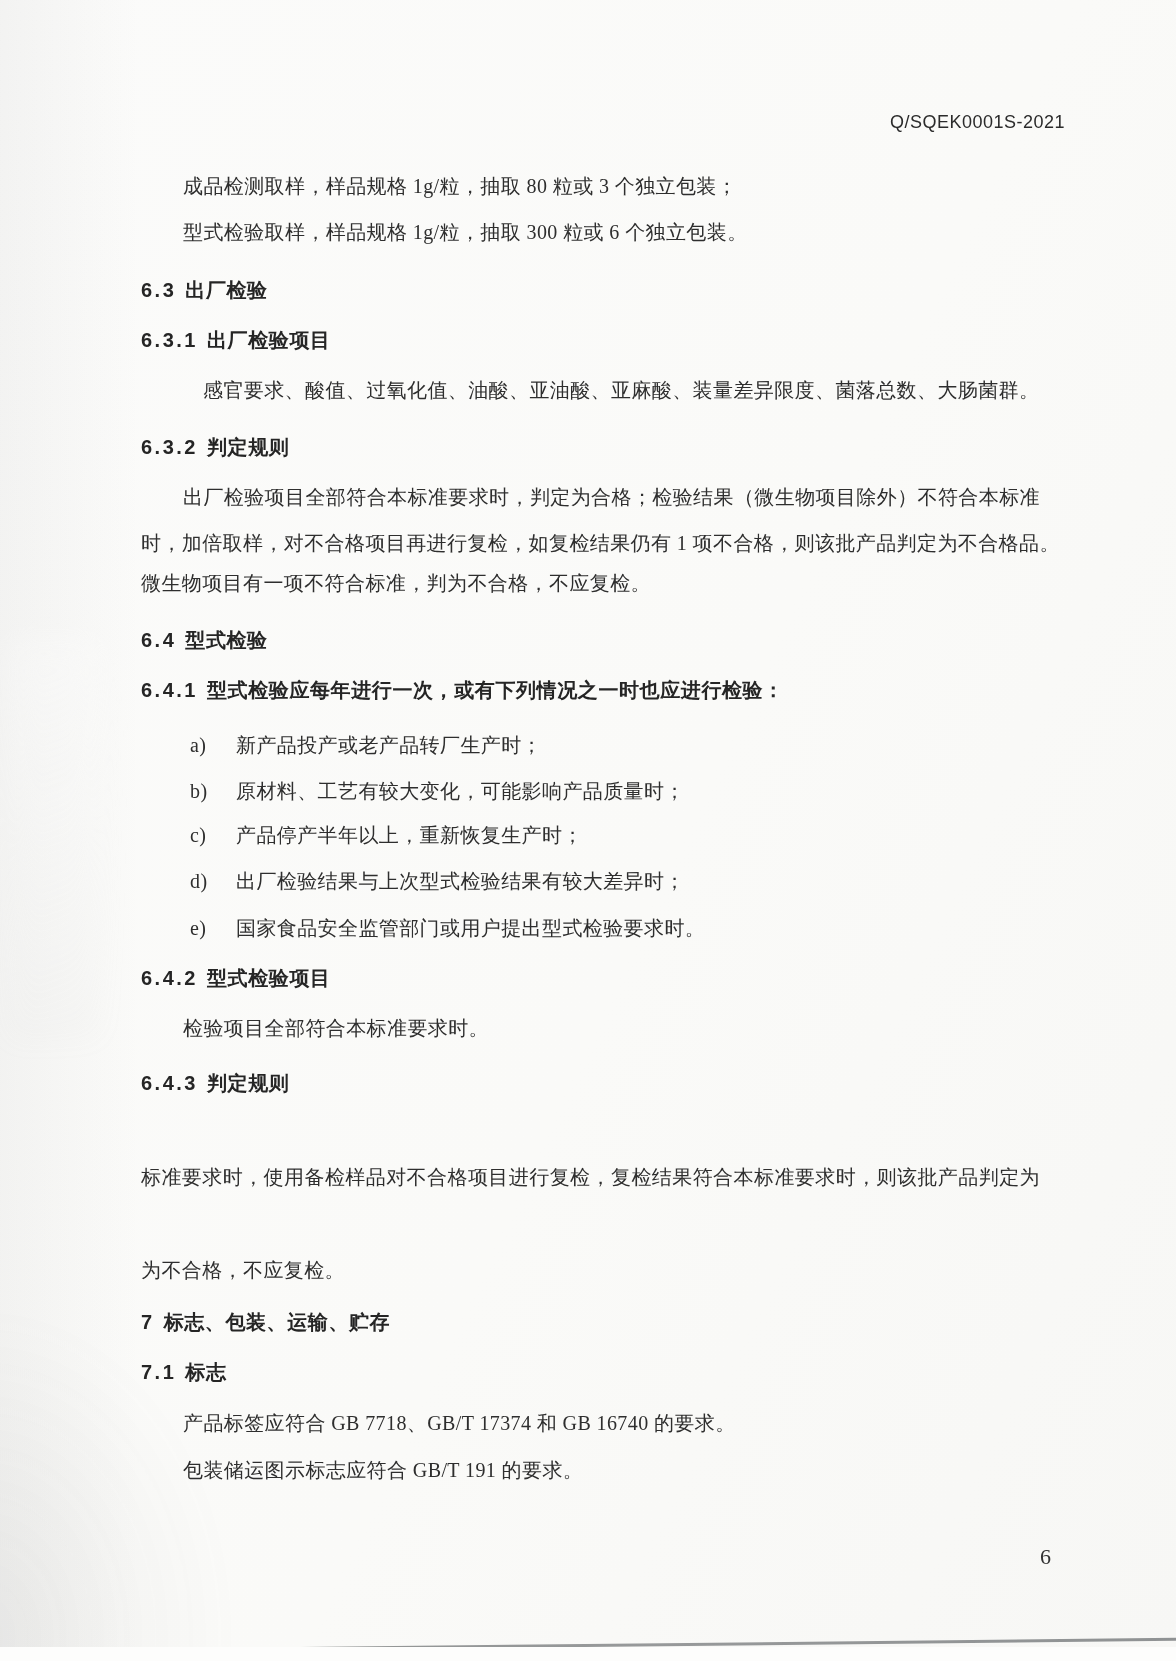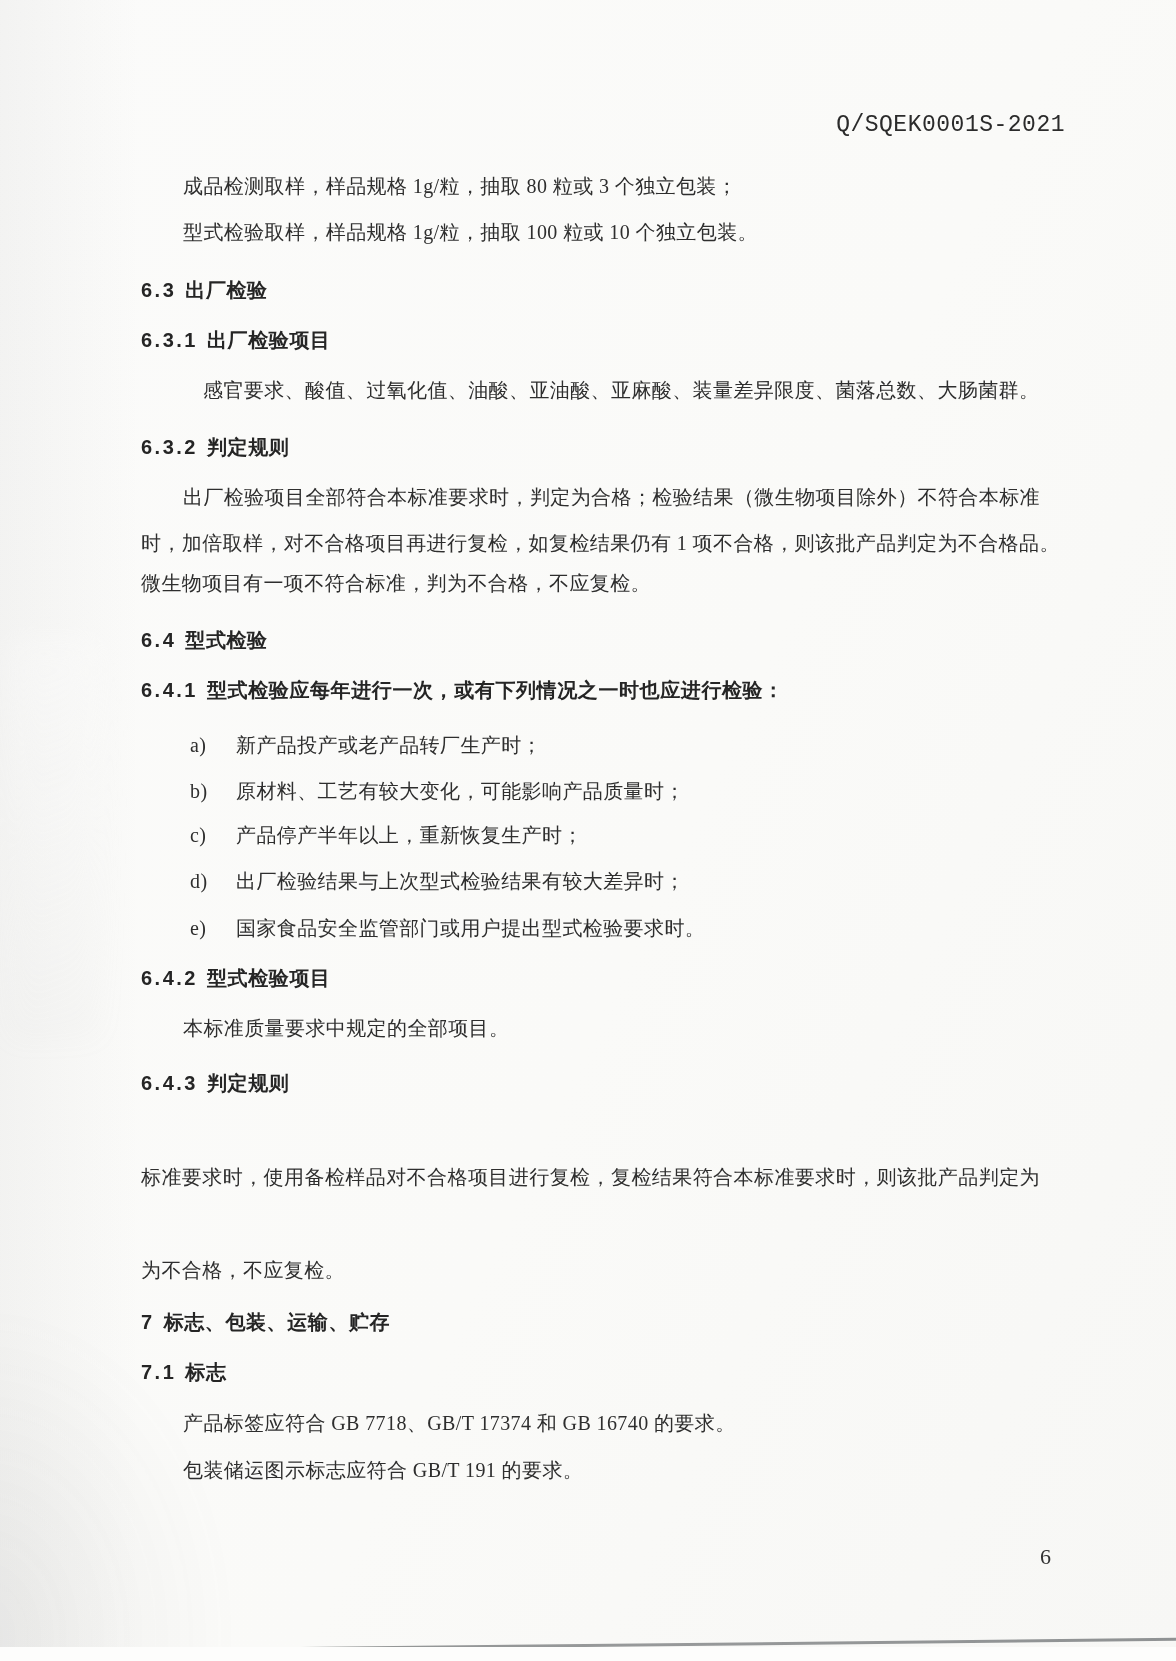--- a/index.html
+++ b/index.html
@@ -24,22 +24,22 @@
     pointer-events: none;
   }
   .streak {
     position: absolute; left: 10px; top: 640px; width: 90px; height: 400px;
     background: linear-gradient(160deg, rgba(255,255,255,0.5), rgba(150,150,150,0.05));
     filter: blur(14px); opacity: .5;
     pointer-events: none;
   }
   .hdr-code {
     position: absolute; top: 112px; right: 111px;
-    font-size: 23px; letter-spacing: 0.5px; color: #2b2b2b;
-    font-family: Liberation Mono, monospace;
+    font-size: 18px; letter-spacing: 0.5px; color: #2b2b2b;
+    font-family: Liberation Sans, sans-serif;
     white-space: nowrap;
   }
   .line {
     position: absolute;
     height: 46px; line-height: 46px;
     font-size: 20px; letter-spacing: 0.4px;
     color: #2e2e2e;
     white-space: nowrap;
     font-family: "Liberation Serif", "DejaVu Serif", serif;
   }
@@ -74,21 +74,21 @@
 
 <div id="page">
 
   <div class="shade-left"></div>
   <div class="shade-corner"></div>
   <div class="streak"></div>
 
   <div class="hdr-code">Q/SQEK0001S-2021</div>
 
   <div class="line" style="top:163px; left:183px;">成品检测取样，样品规格 1g/粒，抽取 80 粒或 3 个独立包装；</div>
-  <div class="line" style="top:209px; left:183px;">型式检验取样，样品规格 1g/粒，抽取 100 粒或 10 个独立包装。</div>
+  <div class="line" style="top:209px; left:183px;">型式检验取样，样品规格 1g/粒，抽取 300 粒或 6 个独立包装。</div>
 
   <div class="line heading" style="top:267px; left:141px;">
     <span class="num">6.3</span><span>出厂检验</span>
   </div>
   <div class="line heading" style="top:317px; left:141px;">
     <span class="num">6.3.1</span><span>出厂检验项目</span>
   </div>
 
   <div class="line" style="top:367px; left:183px;margin-left:20px;">感官要求、酸值、过氧化值、油酸、亚油酸、亚麻酸、装量差异限度、菌落总数、大肠菌群。</div>
 
@@ -120,21 +120,21 @@
     <span class="marker">c)</span><span>产品停产半年以上，重新恢复生产时；</span>
   </div>
   <div class="line list-item" style="top:905px; left:190px;">
     <span class="marker">e)</span><span>国家食品安全监管部门或用户提出型式检验要求时。</span>
   </div>
 
   <div class="line heading" style="top:955px; left:141px;">
     <span class="num">6.4.2</span><span>型式检验项目</span>
   </div>
 
-  <div class="line" style="top:1005px; left:183px;">本标准质量要求中规定的全部项目。</div>
+  <div class="line" style="top:1005px; left:183px;">检验项目全部符合本标准要求时。</div>
 
   <div class="line heading" style="top:1060px; left:141px;">
     <span class="num">6.4.3</span><span>判定规则</span>
   </div>
 
   <div class="line fill" style="top:1154px; left:141px; width:899px;">标准要求时，使用备检样品对不合格项目进行复检，复检结果符合本标准要求时，则该批产品判定为</div>
   <div class="line" style="top:1247px; left:141px;">为不合格，不应复检。</div>
 
   <div class="line heading" style="top:1299px; left:141px;">
     <span class="num">7</span><span>标志、包装、运输、贮存</span>

